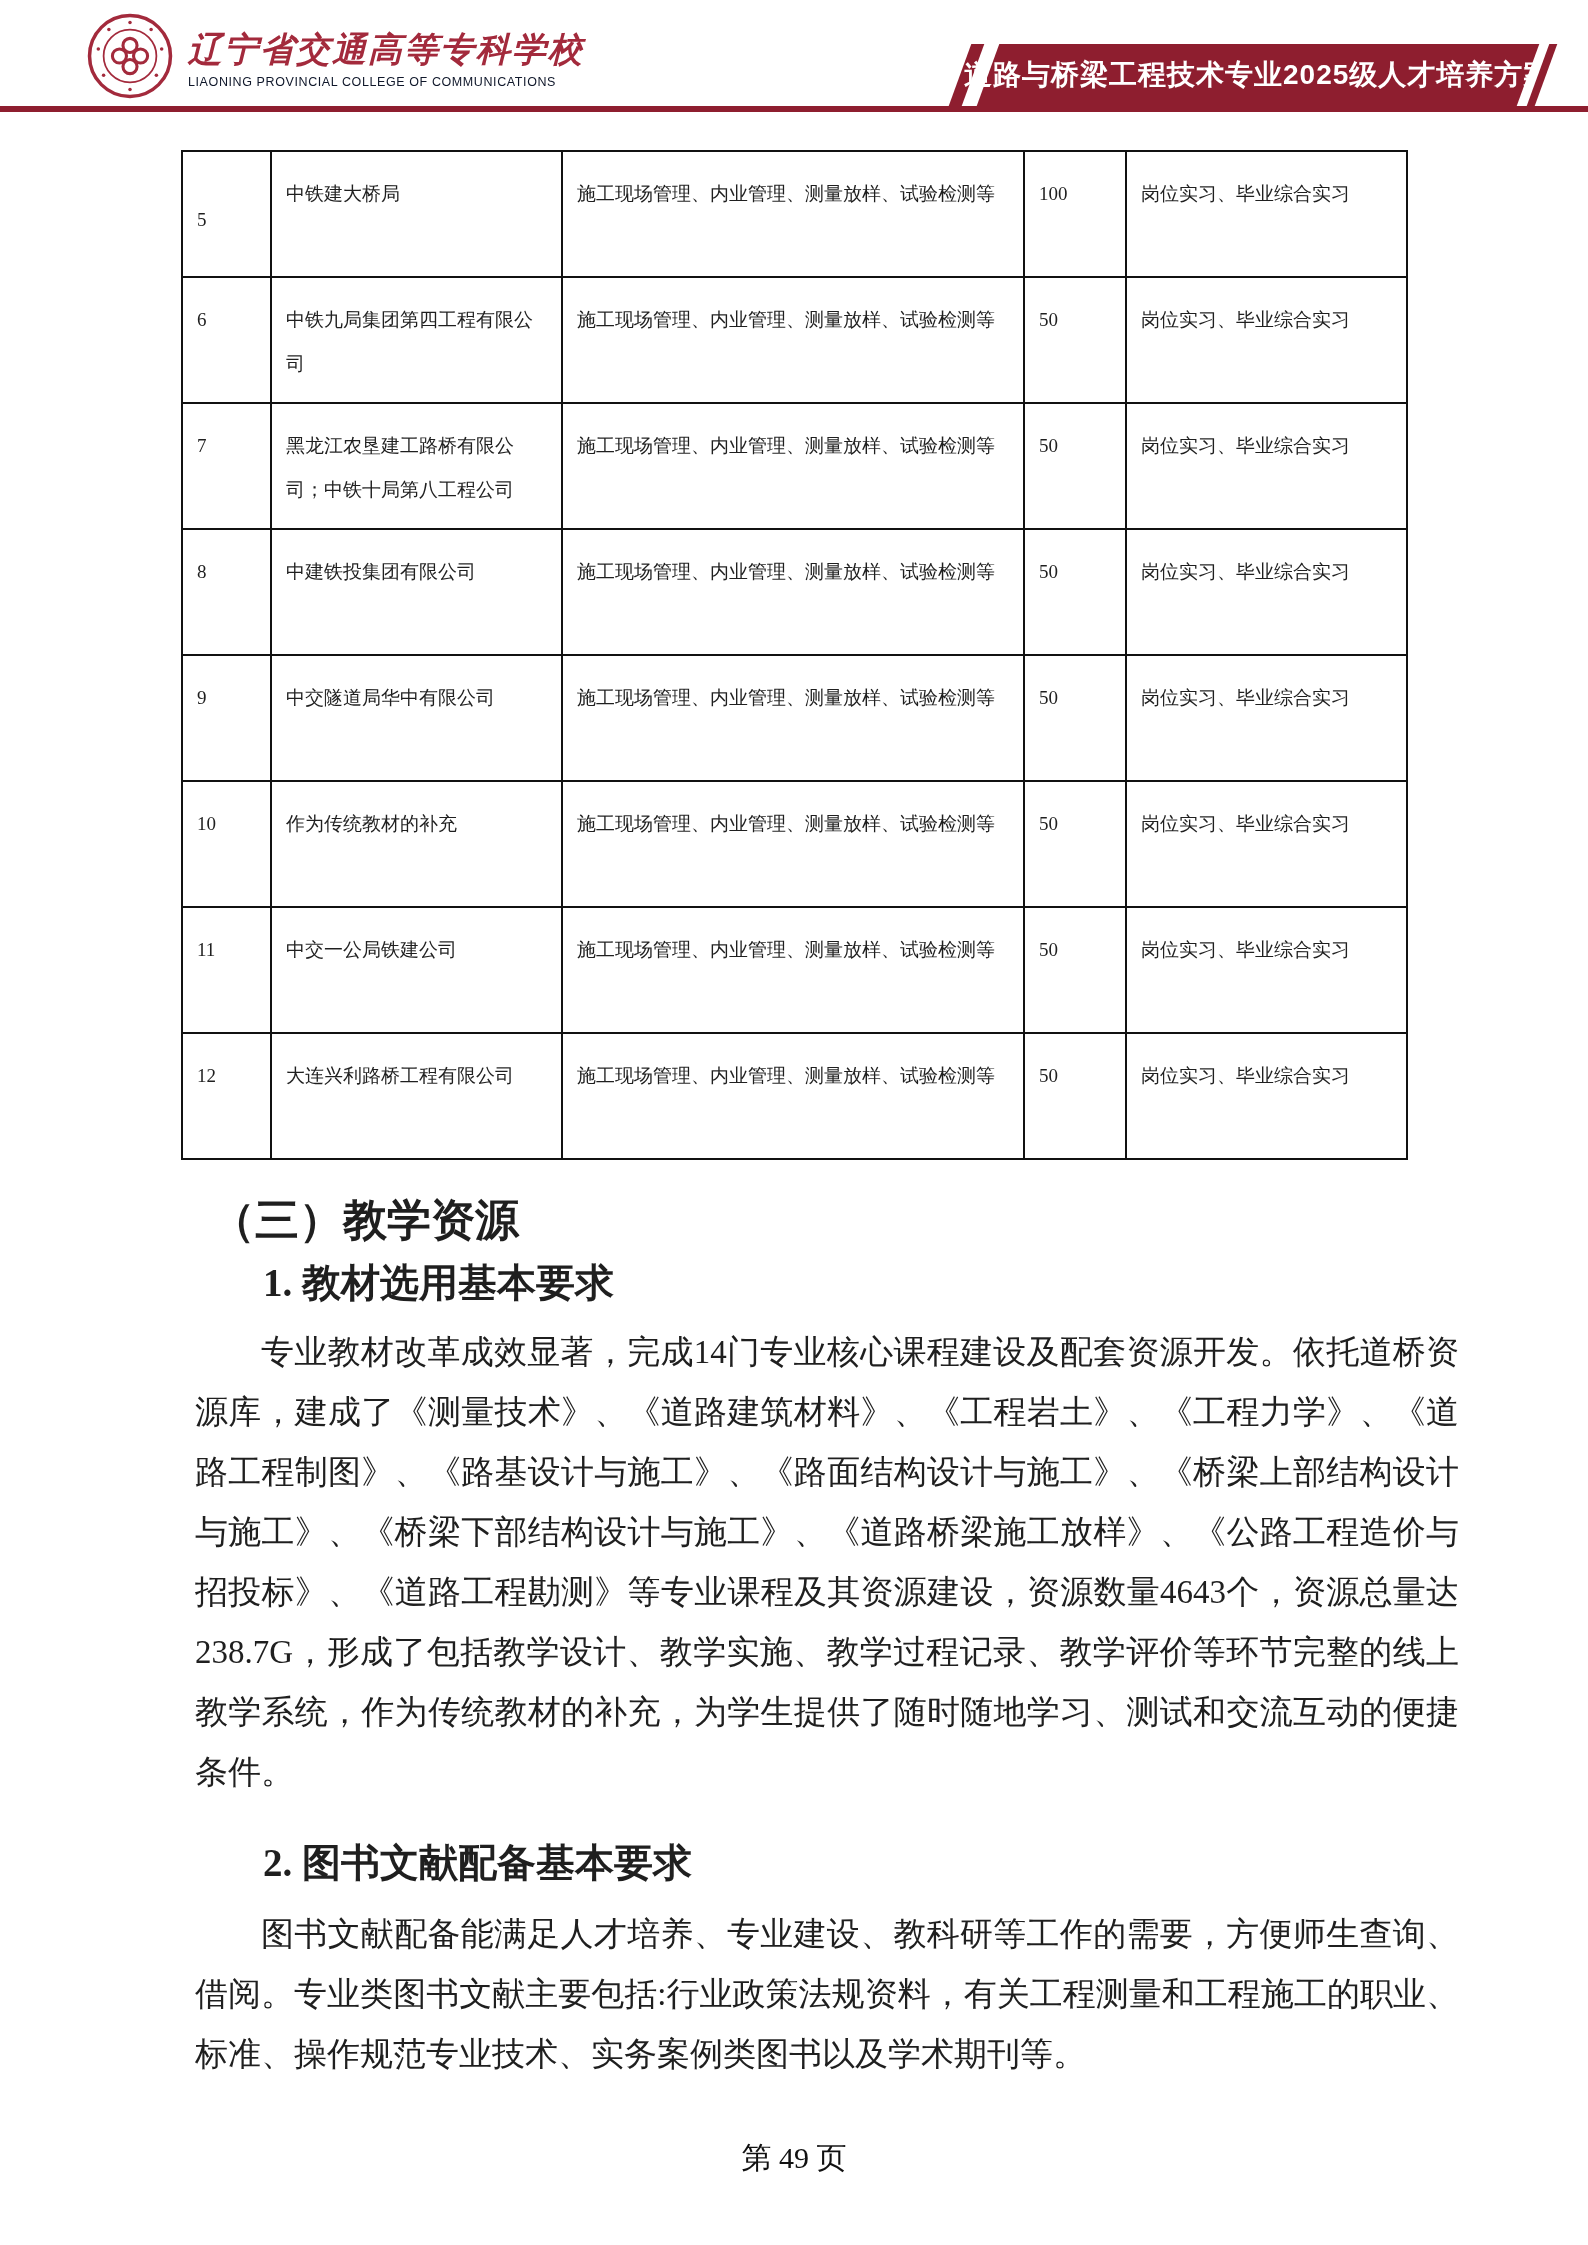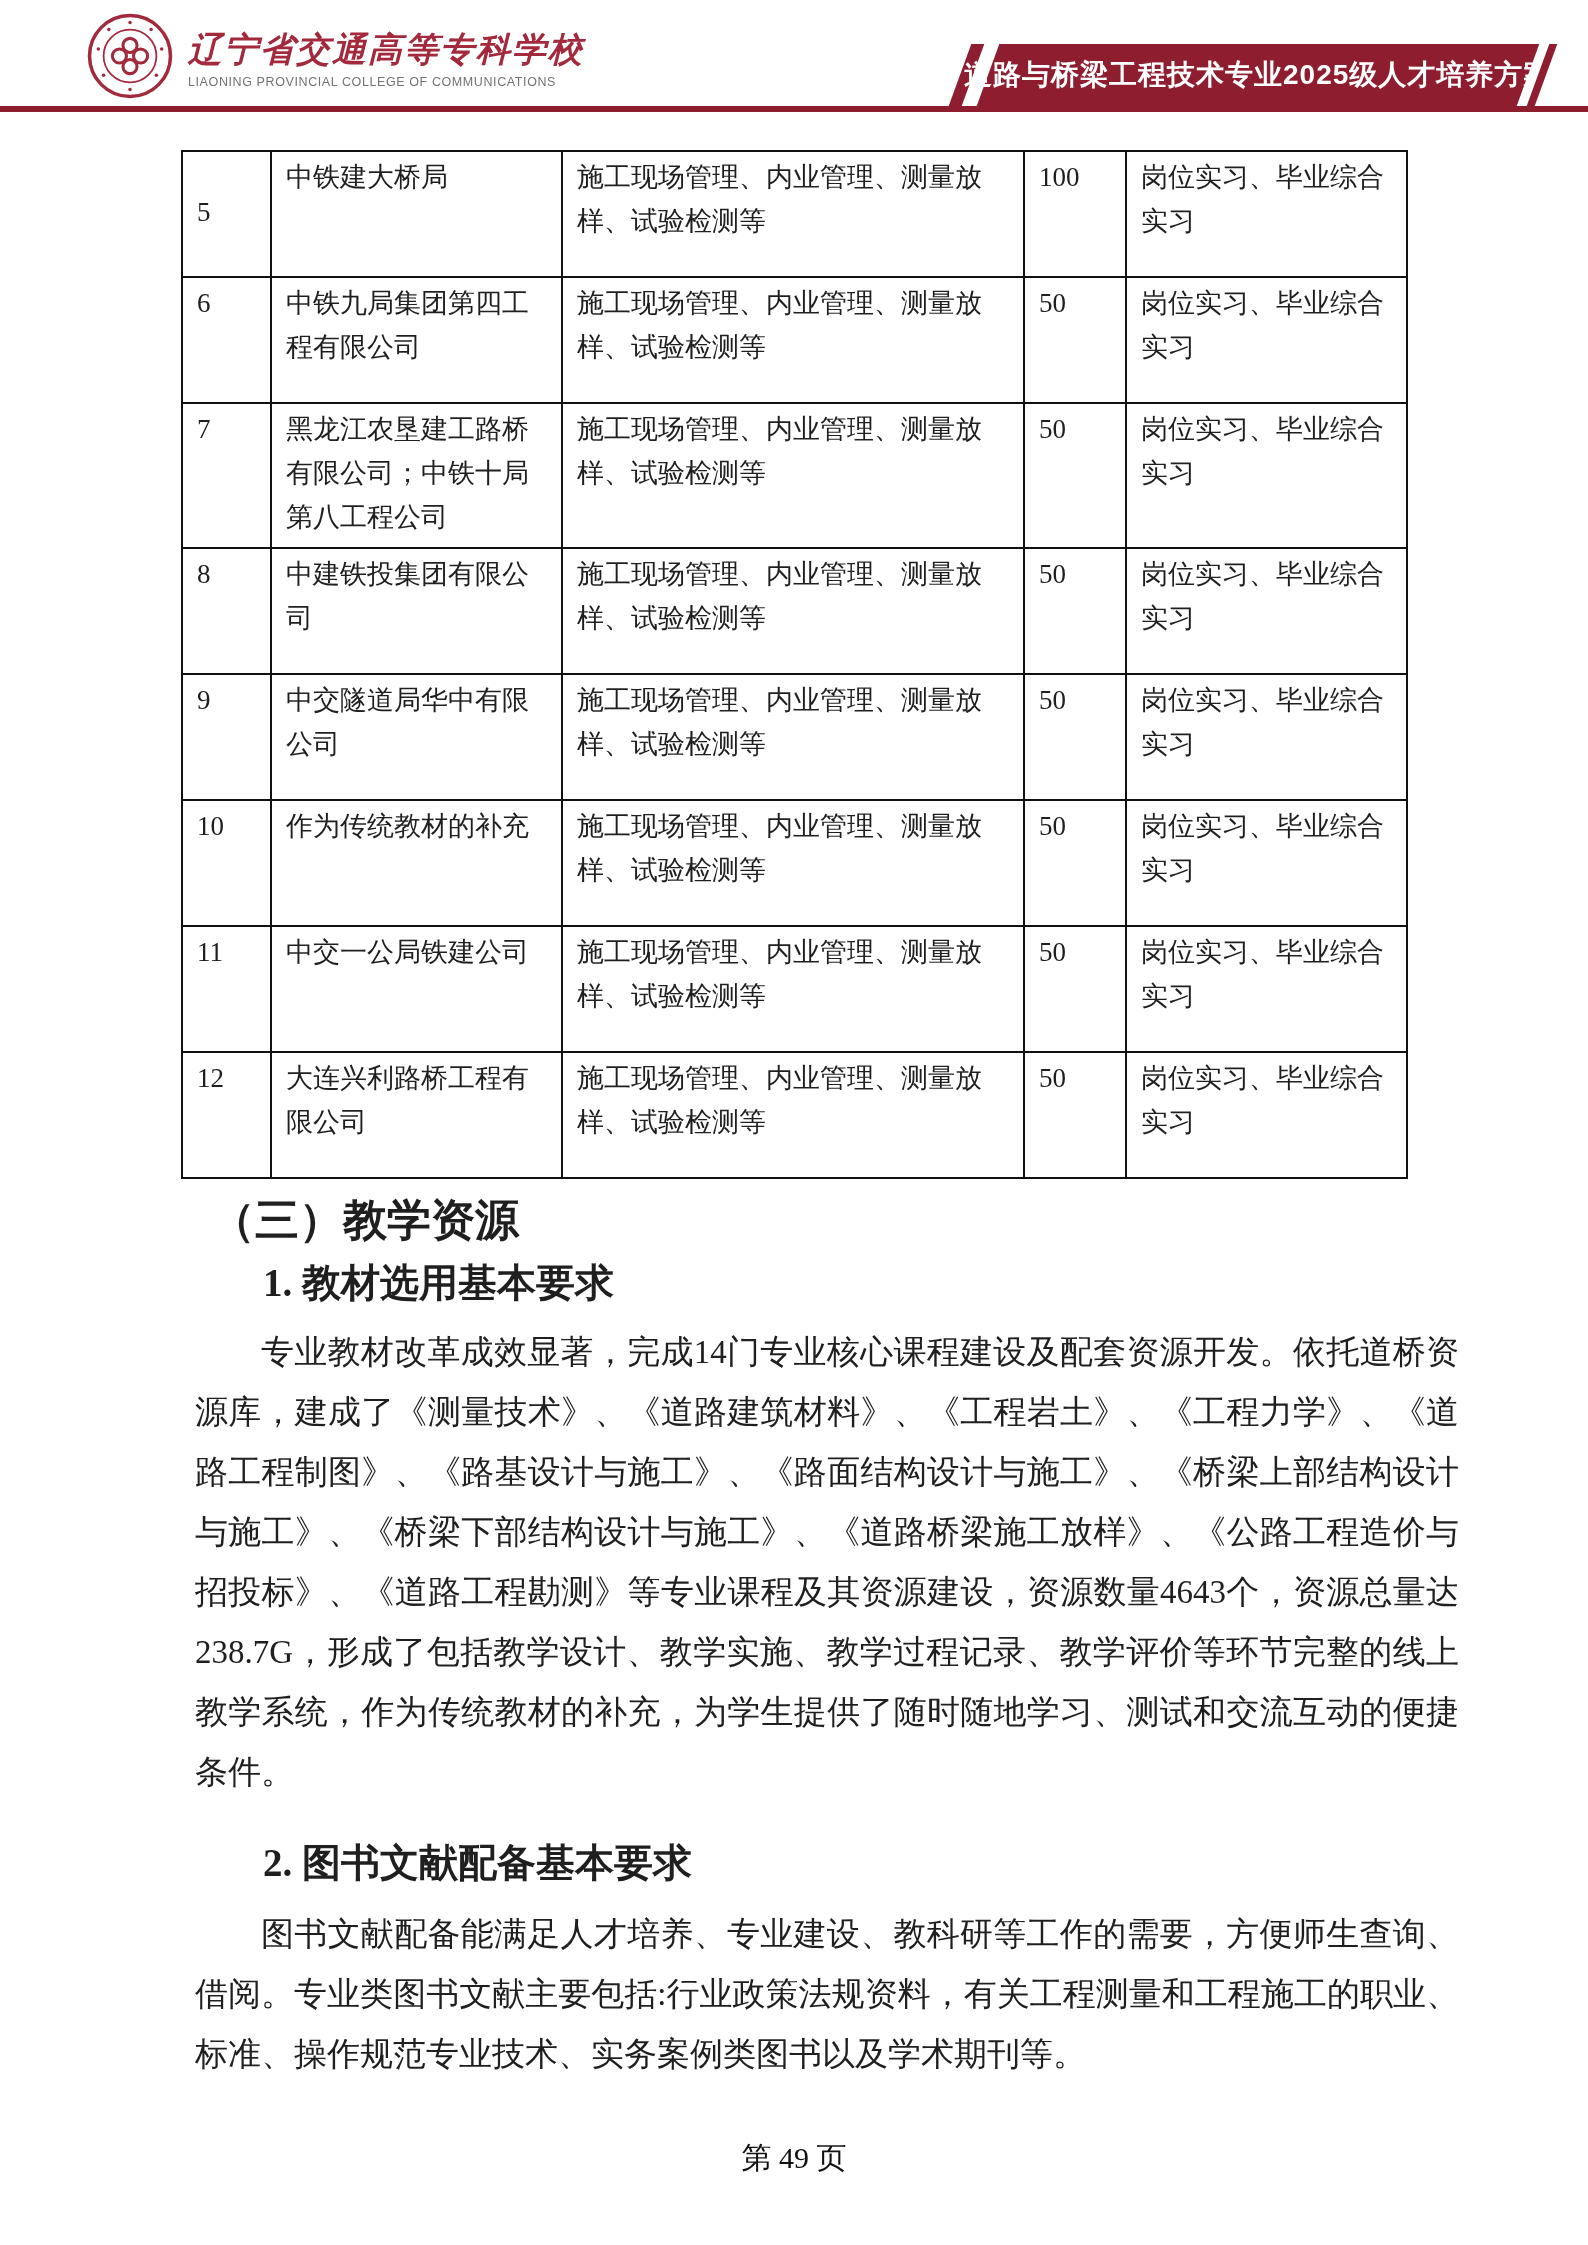--- a/index.html
+++ b/index.html
@@ -8,33 +8,33 @@
   .page { position:relative; width:1588px; height:2245px; margin:0 auto; background:#fff; overflow:hidden; }
 
   
   .hdr { position:absolute; top:0; left:0; width:1588px; height:118px; }
   .hdr-rule { position:absolute; top:106px; left:0; width:1588px; height:6px; background:#8e1e2f; }
   .logo-block { position:absolute; top:12px; left:86px; display:flex; align-items:center; gap:14px; }
   .seal { width:88px; height:88px; }
   .logo-text { display:flex; flex-direction:column; }
   .logo-cn { font-size:34px; font-weight:bold; font-style:italic; color:#a32a3c; letter-spacing:2px; line-height:1.5;
              font-family:"Liberation Serif","DejaVu Serif",serif; }
-  .logo-en { font-size:12.5px; color:#737373; letter-spacing:0.6px; font-family:"Liberation Sans","DejaVu Sans",sans-serif; }
+  .logo-en { font-size:12.5px; color:#0f172a; letter-spacing:0.6px; font-family:"Liberation Sans","DejaVu Sans",sans-serif; }
 
   .banner-wrap { position:absolute; top:44px; right:40px; width:588px; height:62px; }
   .banner-stripe-left { position:absolute; left:0; top:0; bottom:0; width:13px; background:#8e1e2f; transform:skewX(-20deg); }
   .banner-main { position:absolute; left:28px; right:20px; top:0; bottom:0; background:#8e1e2f; transform:skewX(-20deg);
                  display:flex; align-items:center; justify-content:center; }
   .banner-main span { transform:skewX(20deg); color:#ffffff; font-weight:bold; font-size:28px; letter-spacing:1px; white-space:nowrap;
                       font-family:"Liberation Sans","DejaVu Sans",sans-serif; }
   .banner-stripe-right { position:absolute; right:2px; top:0; bottom:0; width:8px; background:#8e1e2f; transform:skewX(-20deg); }
 
   
   .tbl { position:absolute; top:150px; left:181px; border-collapse:collapse; table-layout:fixed; width:1225px; }
-  .tbl td { border:2px solid #111; vertical-align:top; font-size:27px; line-height:44px; padding:3px 12px 8px 14px;
+  .tbl td { border:2px solid #111; vertical-align:top; font-size:19px; line-height:44px; padding:20px 12px 8px 14px;
             word-break:break-all; }
   .tbl tr { height:126px; }
   .tbl td.col-no { padding-left:14px; }
   .tbl tr.no-middle td.col-no { vertical-align:middle; }
 
   
   .content { position:absolute; left:181px; width:1282px; top:1158px; }
   .sec-h2 { margin-top:40px; margin-left:30px; font-size:44px; font-weight:bold; line-height:46px; }
   .sec-h3 { margin-top:16px; margin-left:82px; font-size:39px; font-weight:bold; line-height:46px; }
   .para { margin-top:16px; margin-left:14px; width:1264px; font-size:33px; line-height:60px;

